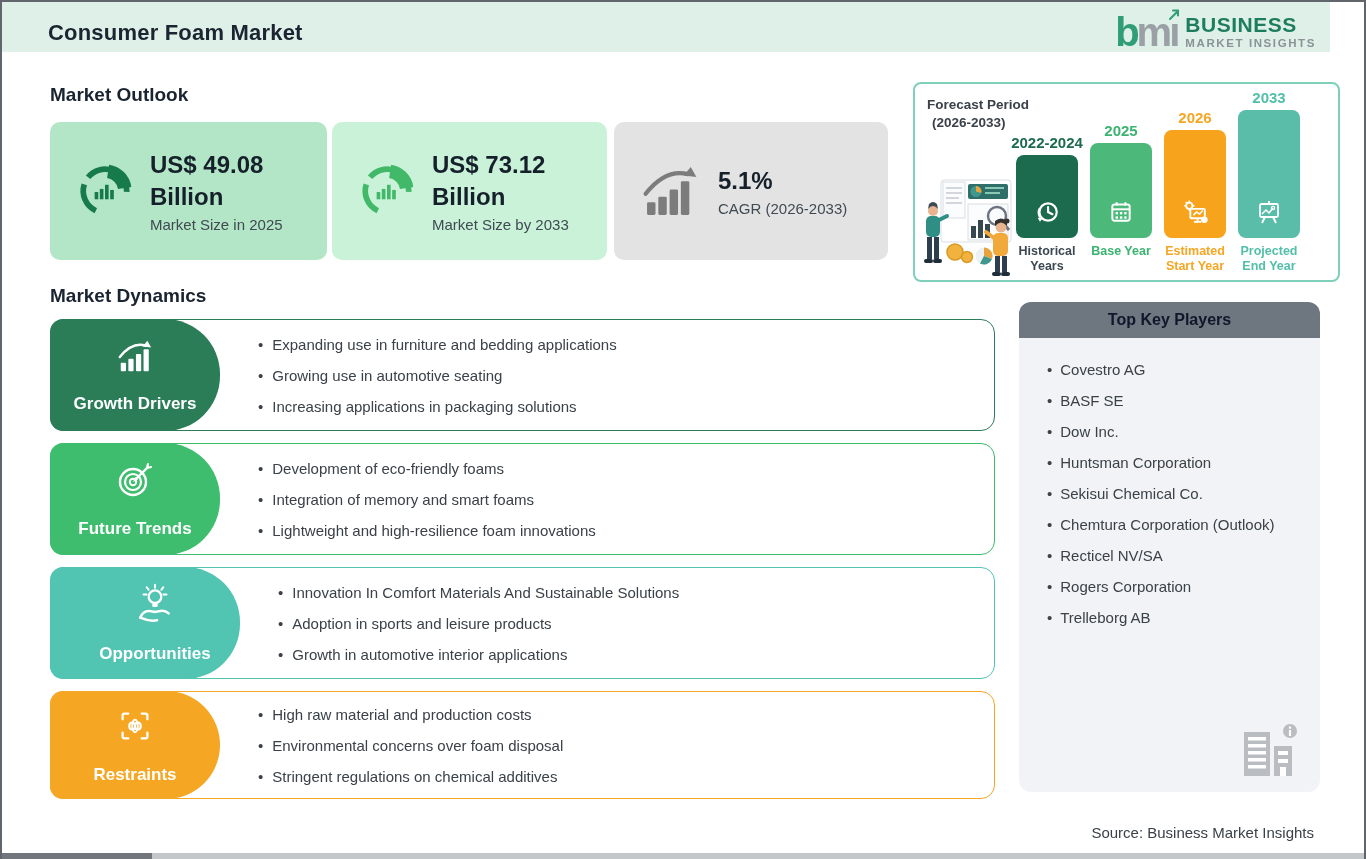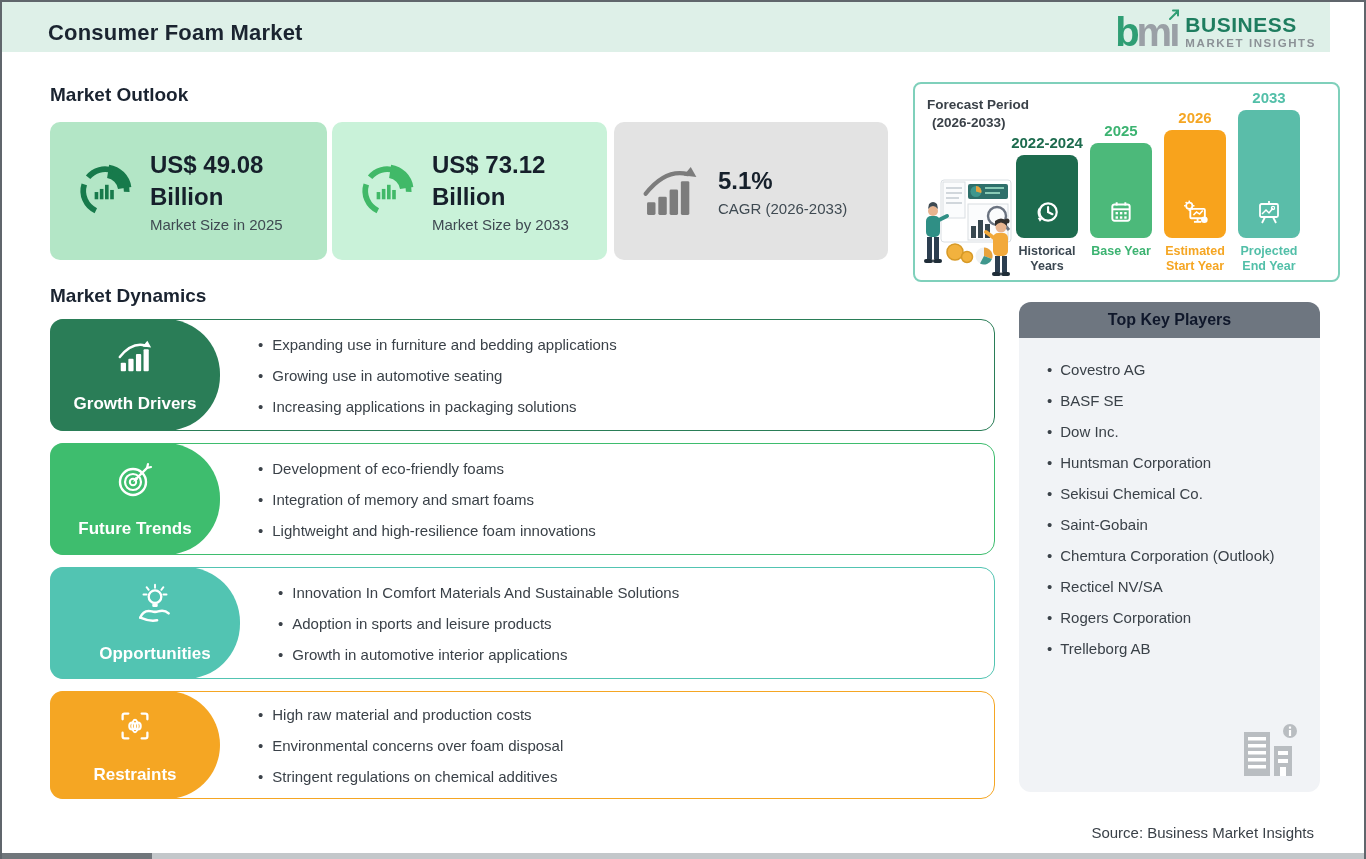--- a/index.html
+++ b/index.html
@@ -357,21 +357,20 @@
   </div>
 
   <div class="players">
     <div class="players-header">Top Key Players</div>
     <ul class="players-list">
       <li>Covestro AG</li>
       <li>BASF SE</li>
       <li>Dow Inc.</li>
       <li>Huntsman Corporation</li>
       <li>Sekisui Chemical Co.</li>
-      <li>Saint-Gobain</li>
       <li>Chemtura Corporation (Outlook)</li>
       <li>Recticel NV/SA</li>
       <li>Rogers Corporation</li>
       <li>Trelleborg AB</li>
     </ul>
     <svg class="buildings" width="58" height="54" viewBox="0 0 58 54">
       <rect x="4" y="10" width="26" height="44" fill="#b9bdc1"></rect>
       <g fill="#fff">
           <rect x="8" y="15" width="18" height="3.5"></rect>
           <rect x="8" y="22" width="18" height="3.5"></rect>

